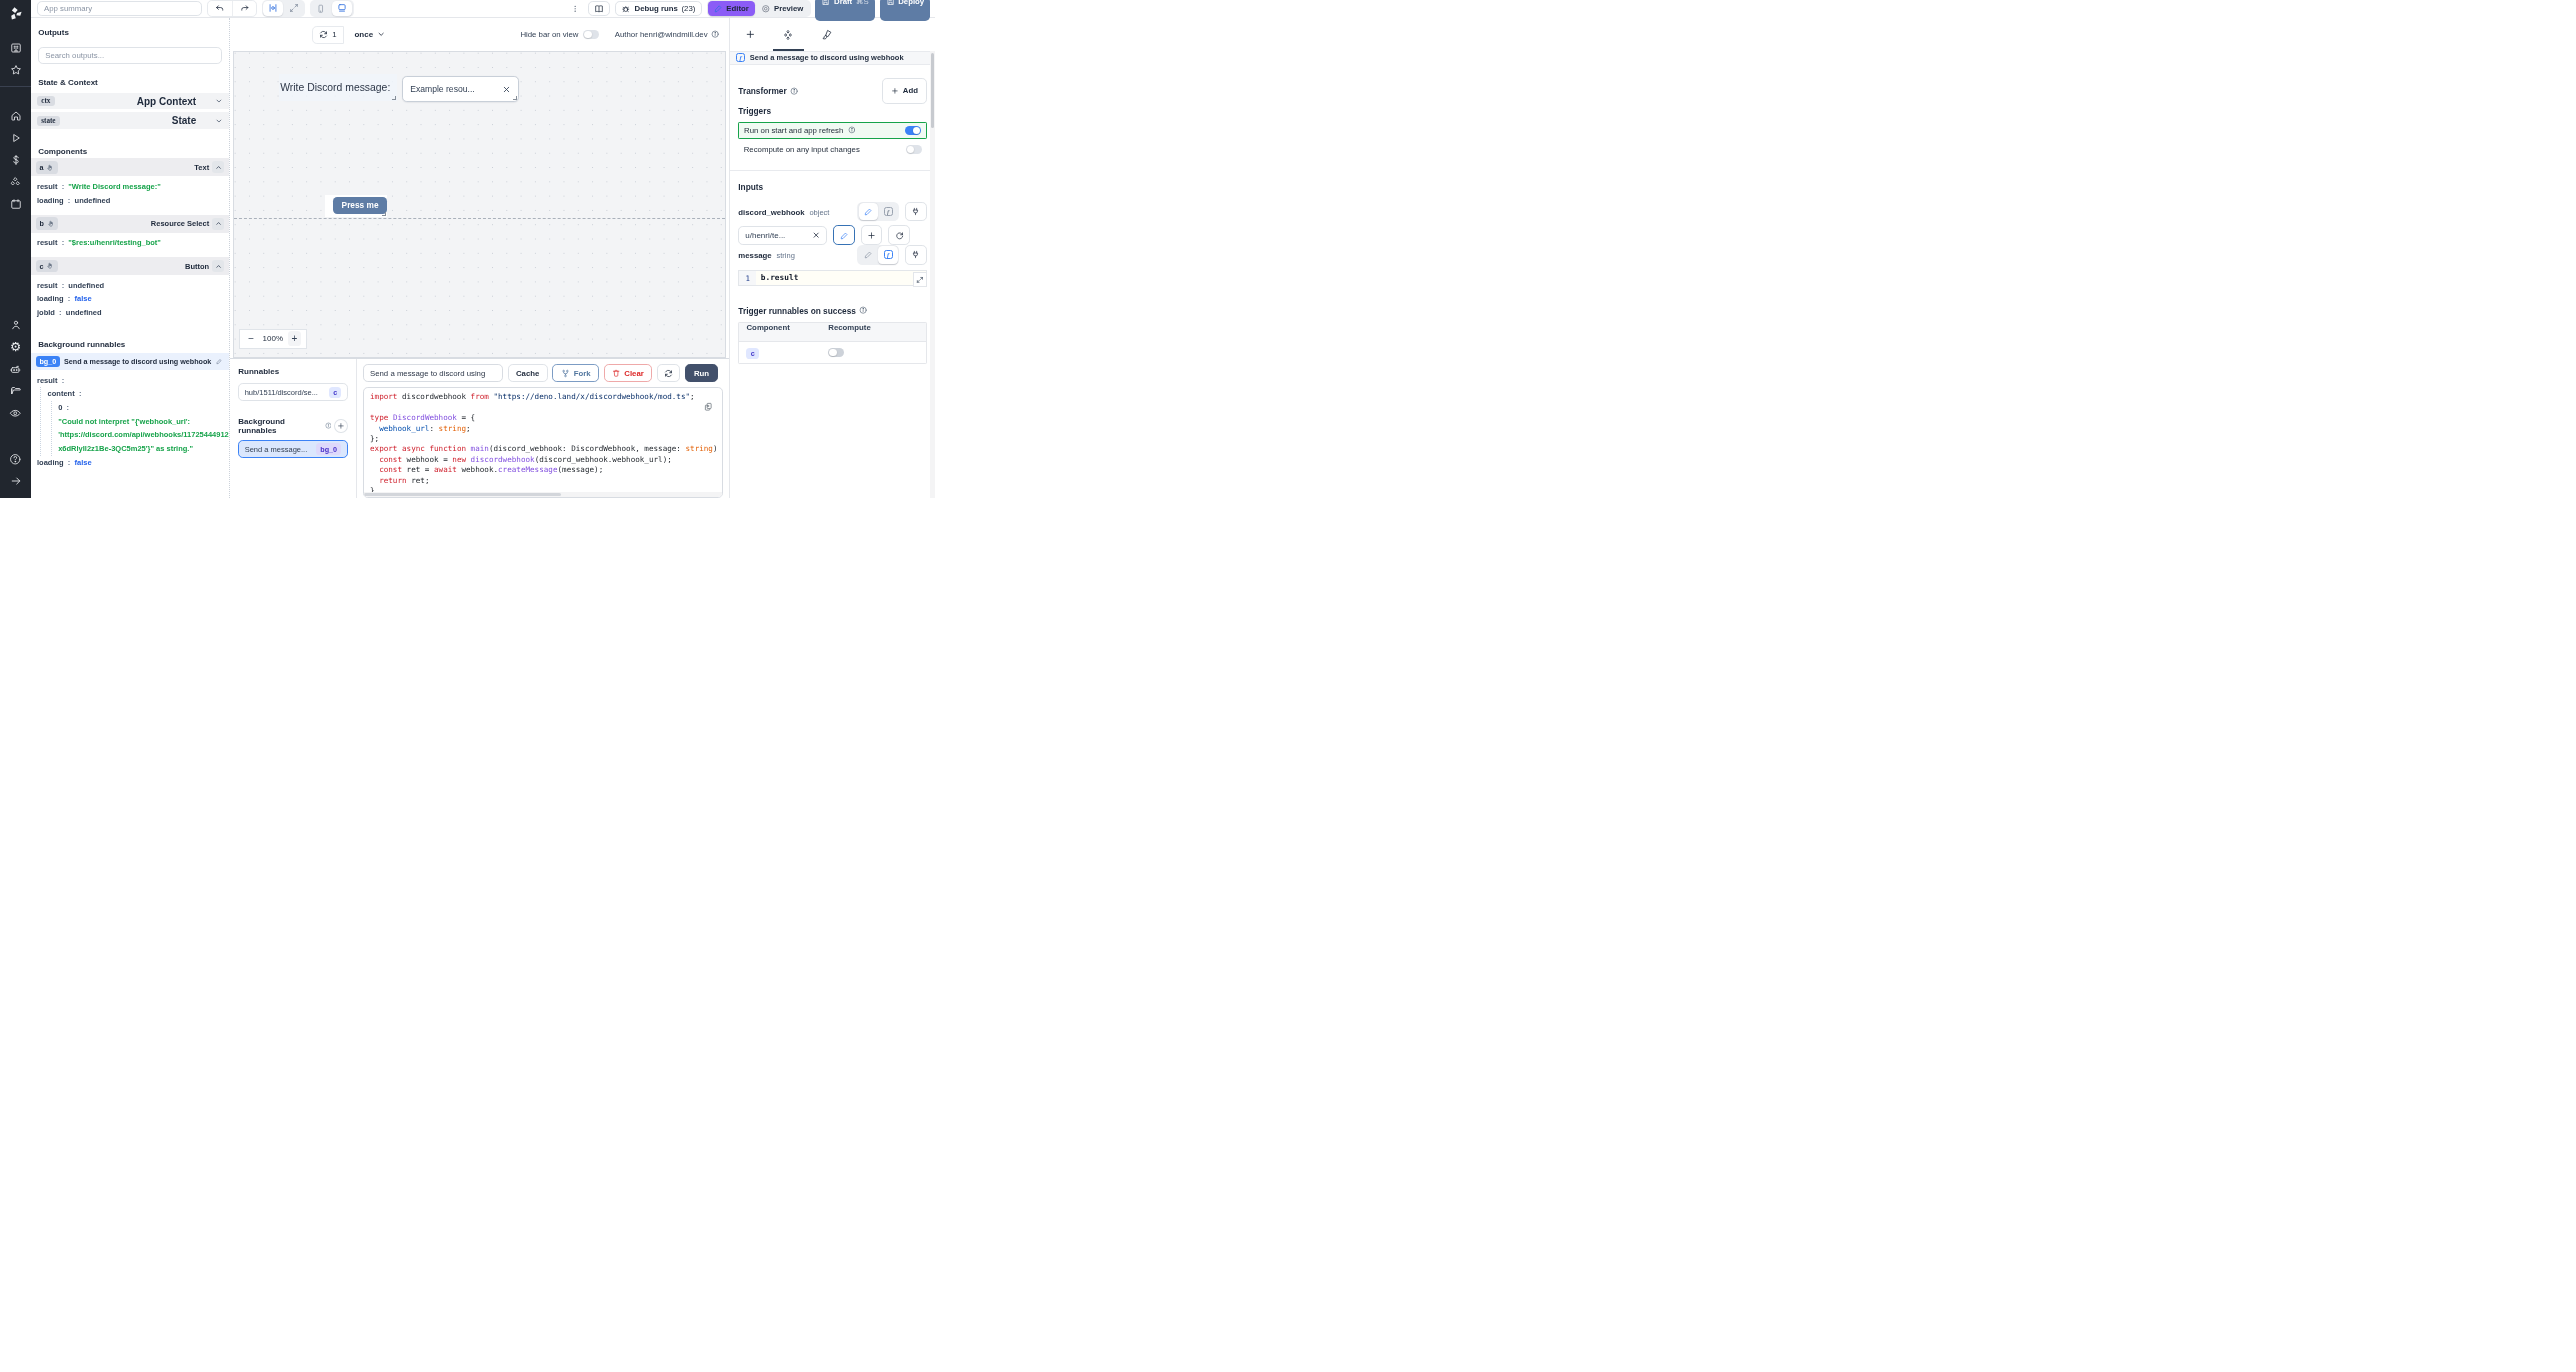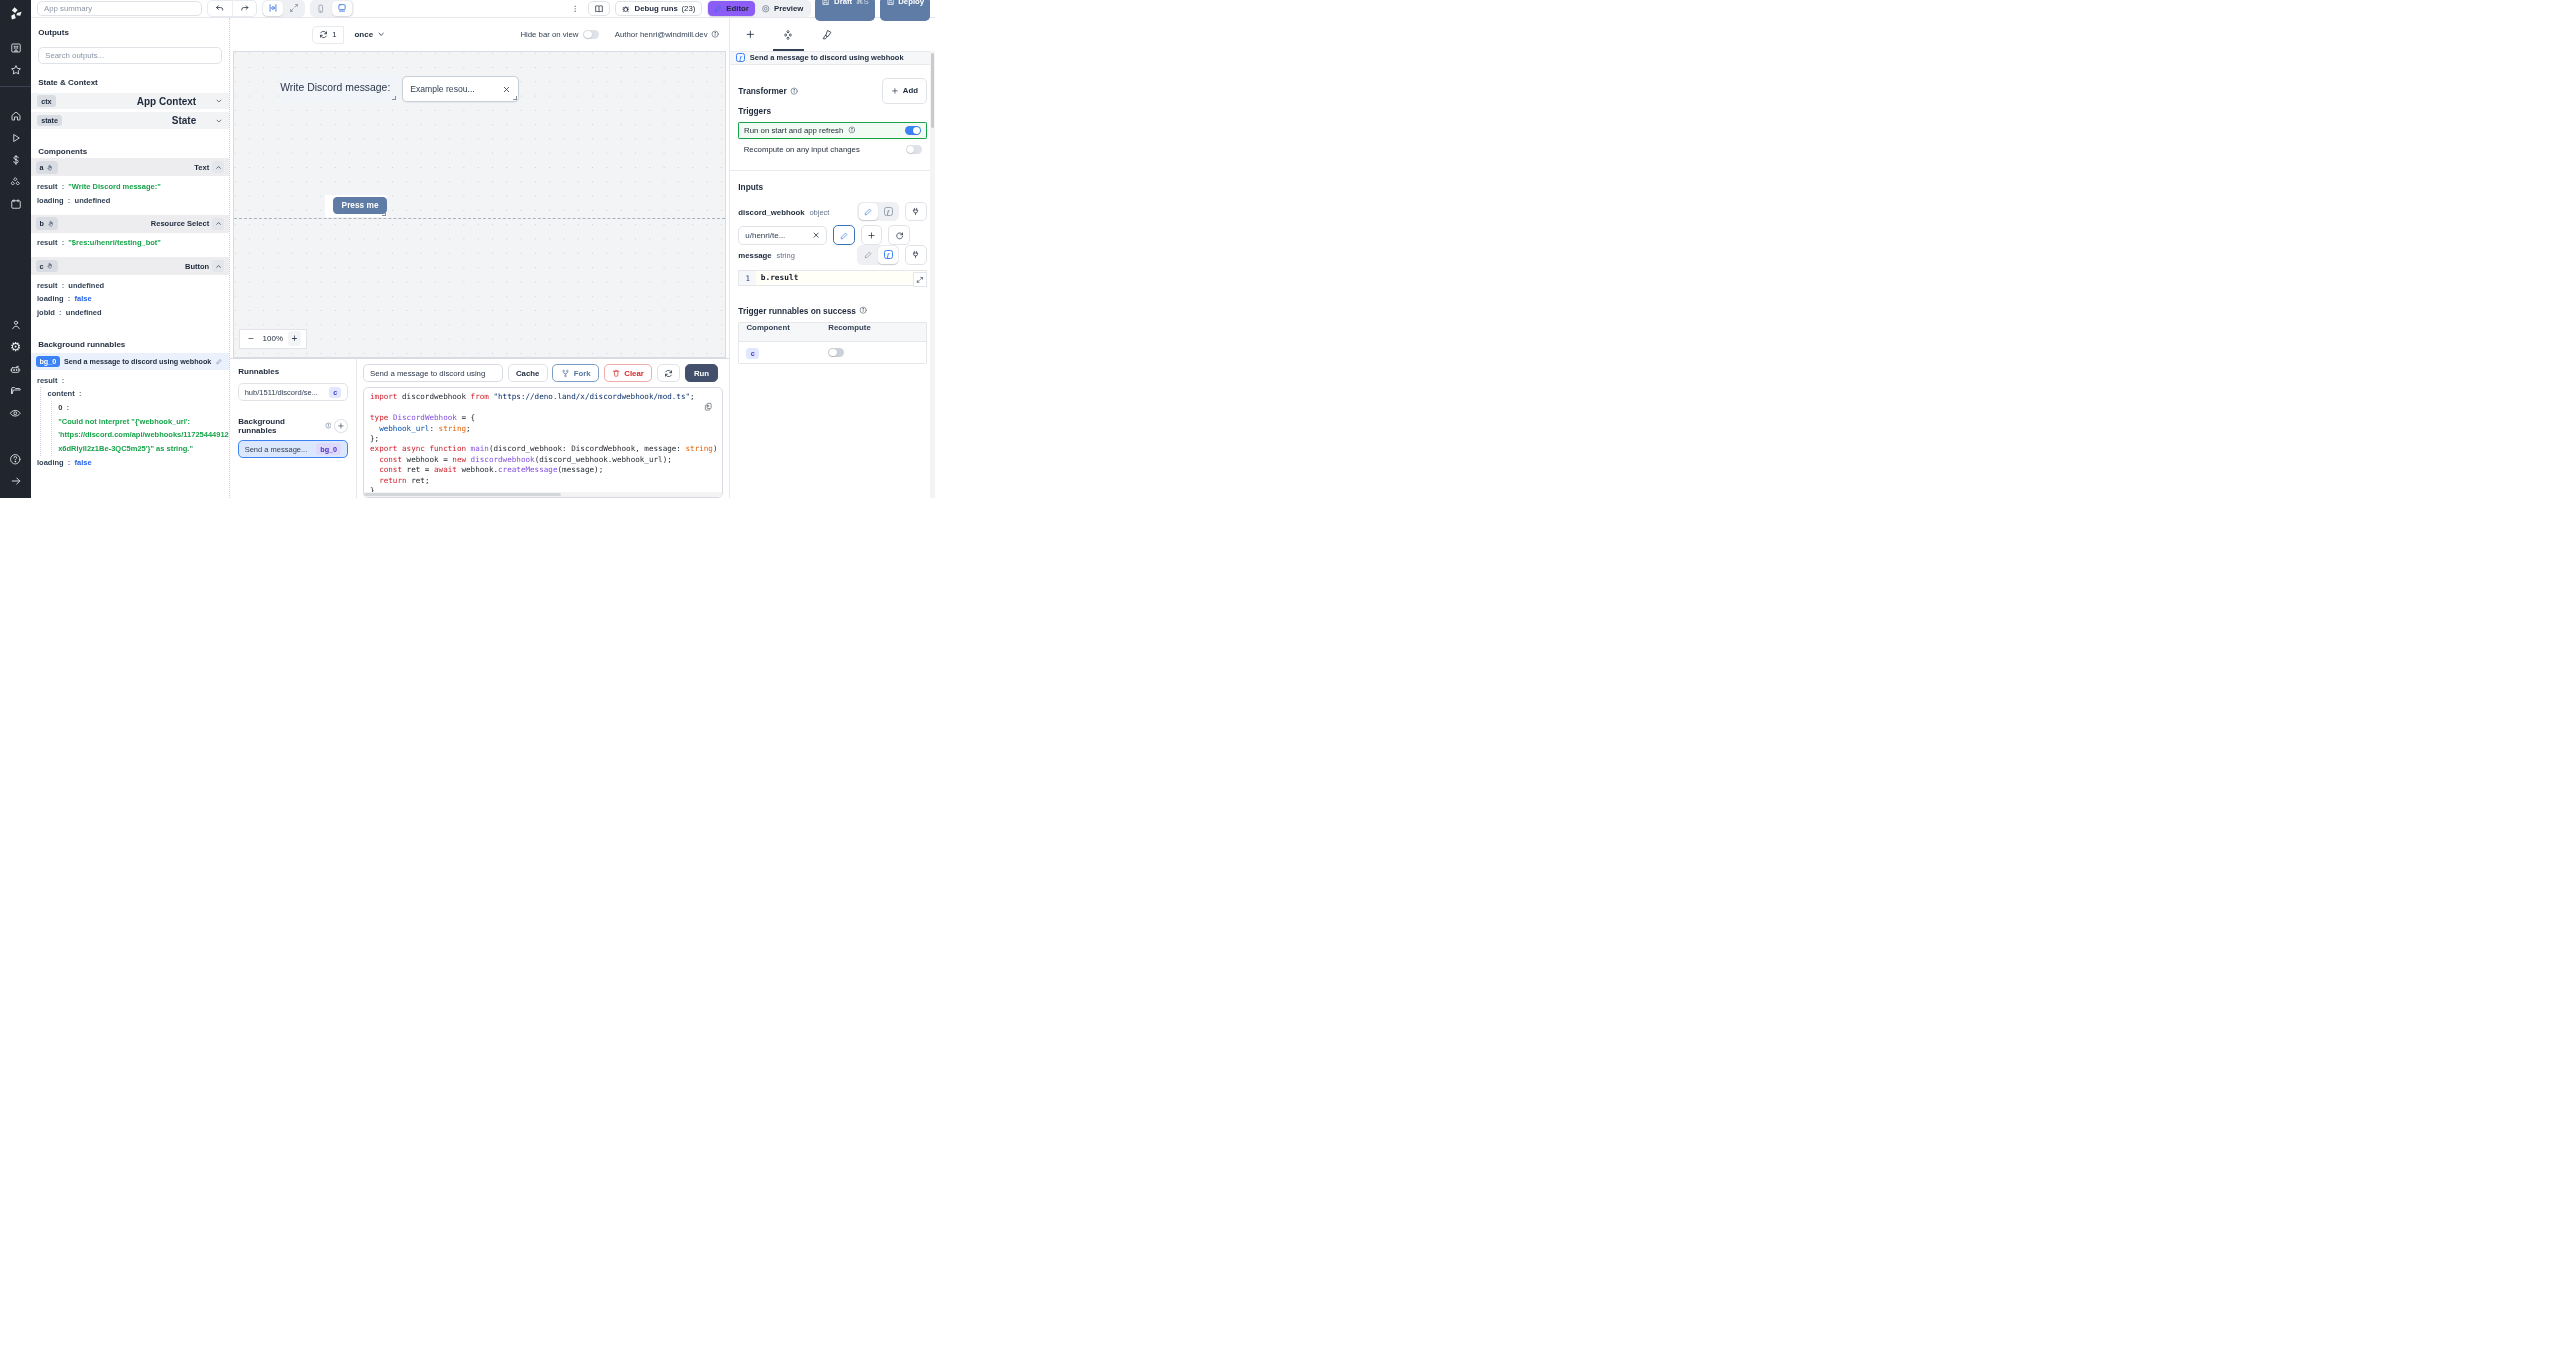--- a/index.html
+++ b/index.html
@@ -40,21 +40,21 @@
   
   .body { flex:1; display:flex; min-height:0; }
 
   
   .outputs { width:199px; flex:none; background:#fff; border-right:1.2px dotted #ccd2da; overflow:hidden; font-size:7.5px; }
   .outputs .pad { padding:6px 7.2px 0; }
   .sec-title { font-size:8px; font-weight:700; color:#1e293b; }
   .search-box { margin:10.7px 0 6px; height:16.7px; border:0.6px solid #dfe3e8; border-radius:4.8px; padding:0 6px; width:100%; font-size:7.8px; font-family:inherit; color:#334155; }
   .search-box::placeholder { color:#8b95a5; }
   .srow { height:16.7px; background:#f2f3f5; display:flex; align-items:center; padding:0 6px; margin-top:3px; cursor:pointer; }
-  .srow .badge-gray { background:#d9dce2; color:#1e293b; font-weight:700; font-size:7.2px; border-radius:3px; padding:1.2px 4.2px; }
+  .srow .badge-gray { background:#d9dce2; color:#1e293b; font-weight:700; font-size:7.2px; border-radius:3px; padding:1.2px 4.2px;font-family:Liberation Serif, serif; }
   .srow .rtype { margin-left:auto; font-weight:700; color:#1e293b; font-size:10px; display:flex; align-items:center; gap:19px; }
   .comp-head { height:18px; background:#ededf0; display:flex; align-items:center; padding:0 4.8px; margin-top:2.4px; cursor:pointer; }
   .comp-head .idchip { background:#d9dce2; border-radius:3.6px; padding:1.8px 3.6px; display:flex; align-items:center; gap:3px; color:#1e293b; font-weight:700; font-size:7.2px; }
   .comp-head .rtype { margin-left:auto; font-weight:700; color:#1e293b; font-size:7.5px; display:flex; align-items:center; gap:3px; }
   .chev-chip { width:12px; height:12px; border-radius:3px; background:#e3e6ea; display:flex; align-items:center; justify-content:center; }
   .kvs { padding:3.6px 6px 4.8px; }
   .kv { display:flex; gap:4.2px; line-height:13.7px; white-space:nowrap; }
   .kv .k { color:#334155; font-weight:600; }
   .kv .colon { color:#64748b; font-weight:700; }
   .kv .v { color:#334155; font-weight:600; }

